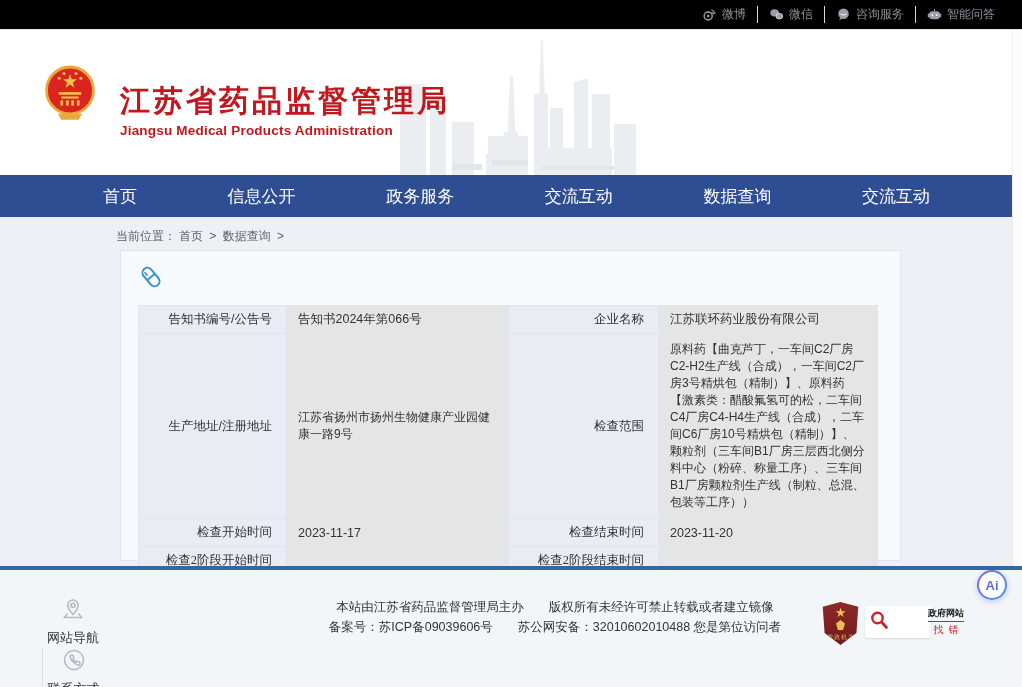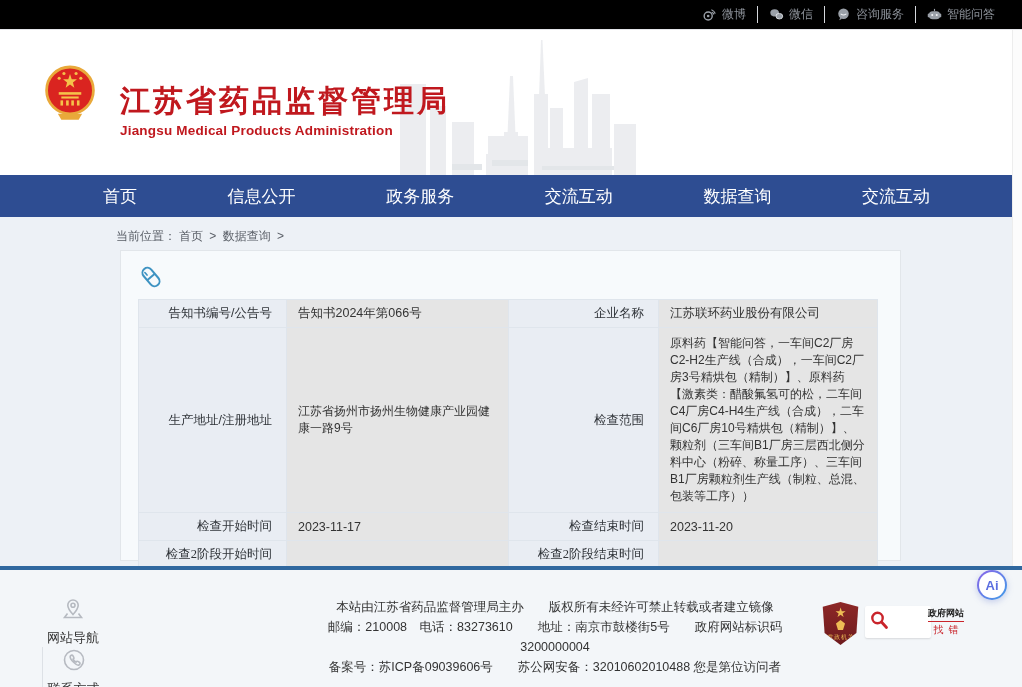--- a/index.html
+++ b/index.html
@@ -42,21 +42,21 @@
   .breadcrumb span { margin-right:3px; }
   .breadcrumb .bc-link { cursor:pointer; }
 
   .card {
     position:absolute; left:120px; top:33px; width:781px; height:311px;
     background:#f7fafc; border:1px solid #e2e6ea;
   }
   .pill-icon { position:absolute; left:17px; top:13px; width:26px; height:26px; }
 
   table.detail {
-    position:absolute; left:17px; top:48px; width:739px;
+    position:absolute; left:17px; top:54px; width:739px;
     border-collapse:collapse; table-layout:fixed; font-size:12.5px; color:#333;
   }
   table.detail td { border:1px solid #dfe5ec; vertical-align:middle; }
   td.lbl { background:#e9edf3; text-align:right; padding:4px 14px 4px 6px; color:#2f3338; }
   td.val { background:#e5e5e5; text-align:left; padding:4px 11px; }
   td.val-long { line-height:17px; font-size:12px; padding:7px 11px; }
   tr.h28 { height:28px; } tr.h27 { height:27px;font-family:Liberation Serif, serif; } tr.h113 { height:113px; }
 
   
   .footer {
@@ -246,21 +246,21 @@
           <tr class="h28">
         <td class="lbl">告知书编号/公告号</td>
         <td class="val">告知书2024年第066号</td>
         <td class="lbl">企业名称</td>
         <td class="val">江苏联环药业股份有限公司</td>
       </tr>
       <tr class="h113">
         <td class="lbl">生产地址/注册地址</td>
         <td class="val val-long">江苏省扬州市扬州生物健康产业园健康一路9号</td>
         <td class="lbl">检查范围</td>
-        <td class="val val-long">原料药【智能问答，一车间C2厂房C2-H2生产线（合成），一车间C2厂房3号精烘包（精制）】、原料药【激素类：醋酸氟氢可的松，二车间C4厂房C4-H4生产线（合成），二车间C6厂房10号精烘包（精制）】、颗粒剂（三车间B1厂房三层西北侧分料中心（粉碎、称量工序）、三车间B1厂房颗粒剂生产线（制粒、总混、包装等工序））</td>
+        <td class="val val-long">原料药【曲克芦丁，一车间C2厂房C2-H2生产线（合成），一车间C2厂房3号精烘包（精制）】、原料药【激素类：醋酸氟氢可的松，二车间C4厂房C4-H4生产线（合成），二车间C6厂房10号精烘包（精制）】、颗粒剂（三车间B1厂房三层西北侧分料中心（粉碎、称量工序）、三车间B1厂房颗粒剂生产线（制粒、总混、包装等工序））</td>
       </tr>
       <tr class="h28">
         <td class="lbl">检查开始时间</td>
         <td class="val">2023-11-17</td>
         <td class="lbl">检查结束时间</td>
         <td class="val">2023-11-20</td>
       </tr>
       <tr class="h27">
         <td class="lbl">检查2阶段开始时间</td>
         <td class="val"></td>
@@ -308,21 +308,20 @@
             <line x1="10.5" y1="10" x2="16.5" y2="10"></line>
             <line x1="10.5" y1="13.5" x2="16.5" y2="13.5"></line>
             <line x1="10.5" y1="17" x2="16.5" y2="17"></line>
           </svg></span>
       <span class="fl-label">隐私申明</span>
     </div>
   </div>
 
   <div class="footer-text">
     <div>本站由江苏省药品监督管理局主办　　版权所有未经许可禁止转载或者建立镜像</div>
-    <div>邮编：210008　电话：83273610　　地址：南京市鼓楼街5号　　政府网站标识码3200000004</div>
     <div>备案号：苏ICP备09039606号　　苏公网安备：32010602010488 您是第位访问者</div>
   </div>
 
   <div class="badge-shield">
     <span class="star">★</span>
     <span class="pillar"></span>
     <span class="ribbon">党政机关</span>
   </div>
 
   <div class="badge-finderr">

